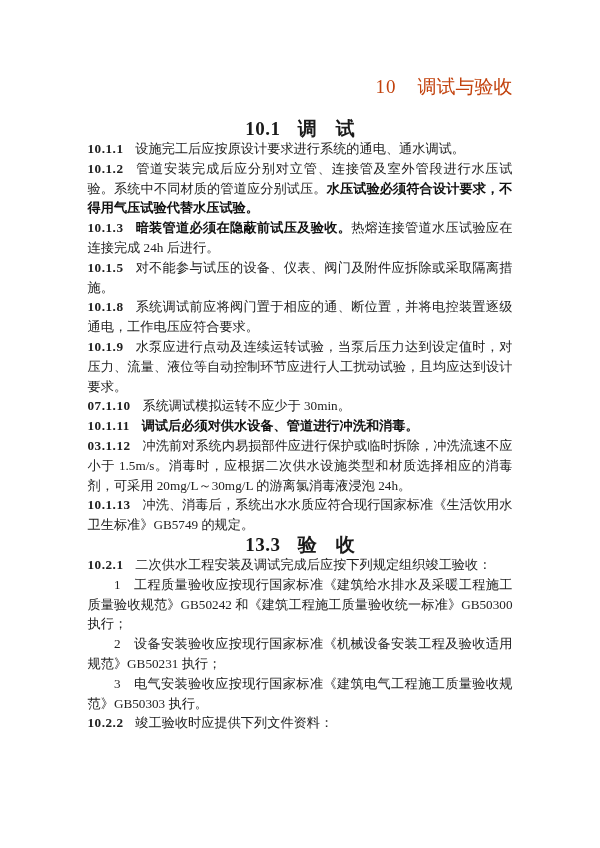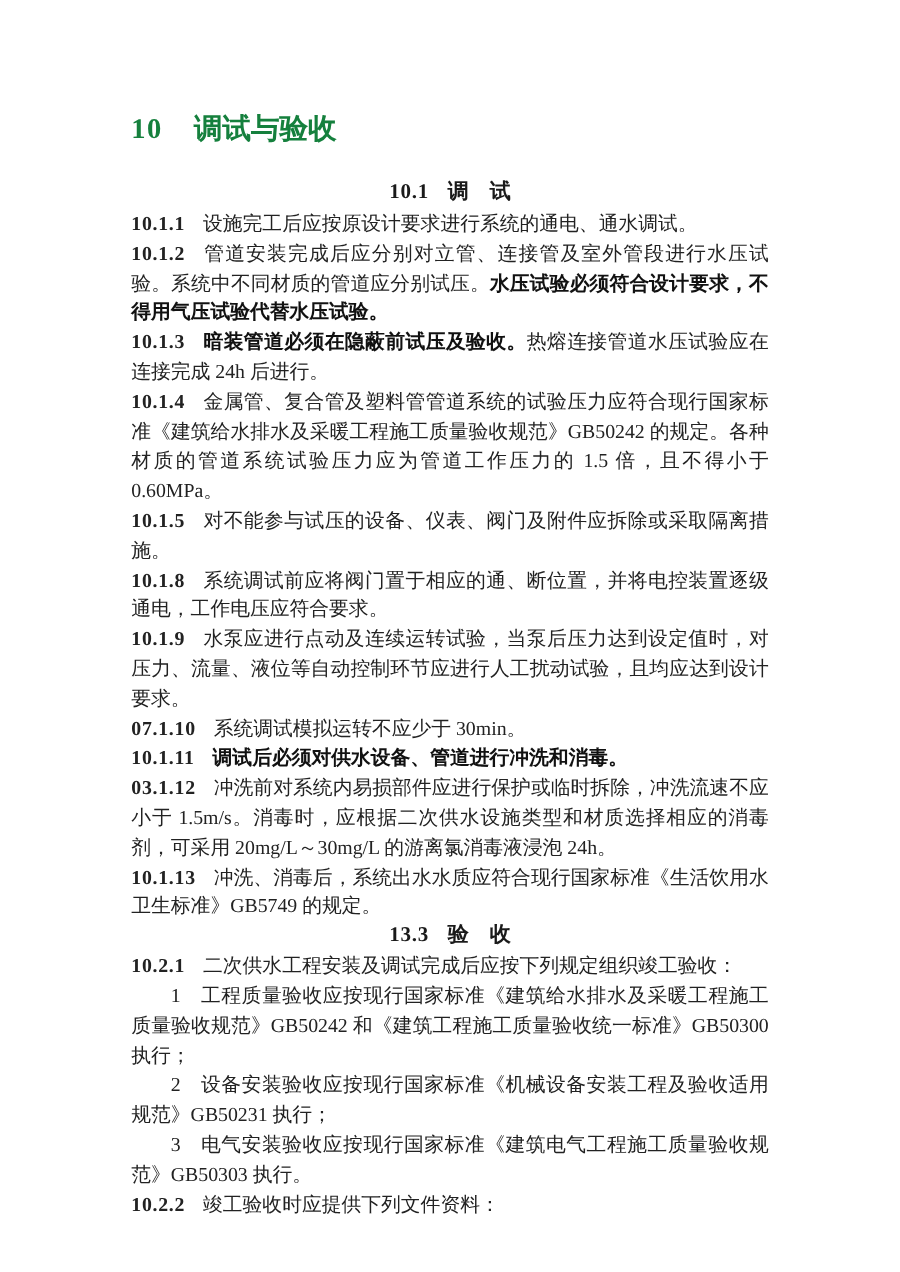--- a/index.html
+++ b/index.html
@@ -14,34 +14,34 @@
     font-family: "Liberation Serif", "DejaVu Serif", serif;
     color: #222222;
   }
   .page {
     width: 425px;
     margin: 0 auto;
     padding-top: 74px;
     box-sizing: content-box;
   }
   .doc-title {
-    text-align: left;
+    text-align: right;
     font-size: 19px;
     line-height: 26px;
-    font-weight: bold;
-    color: #15803d;
+    font-weight: normal;
+    color: #c2410c;
     margin: 0 0 19px 0;
   }
   .doc-title .chapter-no {
     margin-right: 1.1em;
     letter-spacing: 1px;
   }
   .section-heading {
     text-align: center;
-    font-size: 14px;
+    font-size: 19px;
     line-height: 20px;
     font-weight: bold;
     color: #1a1a1a;
     margin: 0;
     padding: 0;
   }
   .section-heading .sec-no {
     margin-right: 0.9em;
     letter-spacing: 0.5px;
   }
@@ -80,21 +80,20 @@
 <div class="page">
   <h1 class="doc-title">
     <span class="chapter-no">10</span><span>调试与验收</span>
   </h1>
 
   <div class="content" id="content">
       <h2 class="section-heading"><span class="sec-no">10.1</span><span>调　试</span></h2>
       <p class="clause"><span class="clause-num">10.1.1</span><span class="seg">设施完工后应按原设计要求进行系统的通电、通水调试。</span></p>
       <p class="clause"><span class="clause-num">10.1.2</span><span class="seg">管道安装完成后应分别对立管、连接管及室外管段进行水压试验。系统中不同材质的管道应分别试压。</span><span class="seg seg-bold">水压试验必须符合设计要求，不得用气压试验代替水压试验。</span></p>
       <p class="clause"><span class="clause-num">10.1.3</span><span class="seg seg-bold">暗装管道必须在隐蔽前试压及验收。</span><span class="seg">热熔连接管道水压试验应在连接完成 24h 后进行。</span></p>
-      <p class="clause"><span class="clause-num">10.1.4</span><span class="seg">金属管、复合管及塑料管管道系统的试验压力应符合现行国家标准《建筑给水排水及采暖工程施工质量验收规范》GB50242 的规定。各种材质的管道系统试验压力应为管道工作压力的 1.5 倍，且不得小于 0.60MPa。</span></p>
       <p class="clause"><span class="clause-num">10.1.5</span><span class="seg">对不能参与试压的设备、仪表、阀门及附件应拆除或采取隔离措施。</span></p>
       <p class="clause"><span class="clause-num">10.1.8</span><span class="seg">系统调试前应将阀门置于相应的通、断位置，并将电控装置逐级通电，工作电压应符合要求。</span></p>
       <p class="clause"><span class="clause-num">10.1.9</span><span class="seg">水泵应进行点动及连续运转试验，当泵后压力达到设定值时，对压力、流量、液位等自动控制环节应进行人工扰动试验，且均应达到设计要求。</span></p>
       <p class="clause"><span class="clause-num">07.1.10</span><span class="seg">系统调试模拟运转不应少于 30min。</span></p>
       <p class="clause"><span class="clause-num">10.1.11</span><span class="seg seg-bold">调试后必须对供水设备、管道进行冲洗和消毒。</span></p>
       <p class="clause"><span class="clause-num">03.1.12</span><span class="seg">冲洗前对系统内易损部件应进行保护或临时拆除，冲洗流速不应小于 1.5m/s。消毒时，应根据二次供水设施类型和材质选择相应的消毒剂，可采用 20mg/L～30mg/L 的游离氯消毒液浸泡 24h。</span></p>
       <p class="clause"><span class="clause-num">10.1.13</span><span class="seg">冲洗、消毒后，系统出水水质应符合现行国家标准《生活饮用水卫生标准》GB5749 的规定。</span></p>
       <h2 class="section-heading"><span class="sec-no">13.3</span><span>验　收</span></h2>
       <p class="clause"><span class="clause-num">10.2.1</span><span class="seg">二次供水工程安装及调试完成后应按下列规定组织竣工验收：</span></p>
       <p class="sub-item"><span class="item-num">1</span><span>工程质量验收应按现行国家标准《建筑给水排水及采暖工程施工质量验收规范》GB50242 和《建筑工程施工质量验收统一标准》GB50300 执行；</span></p>

